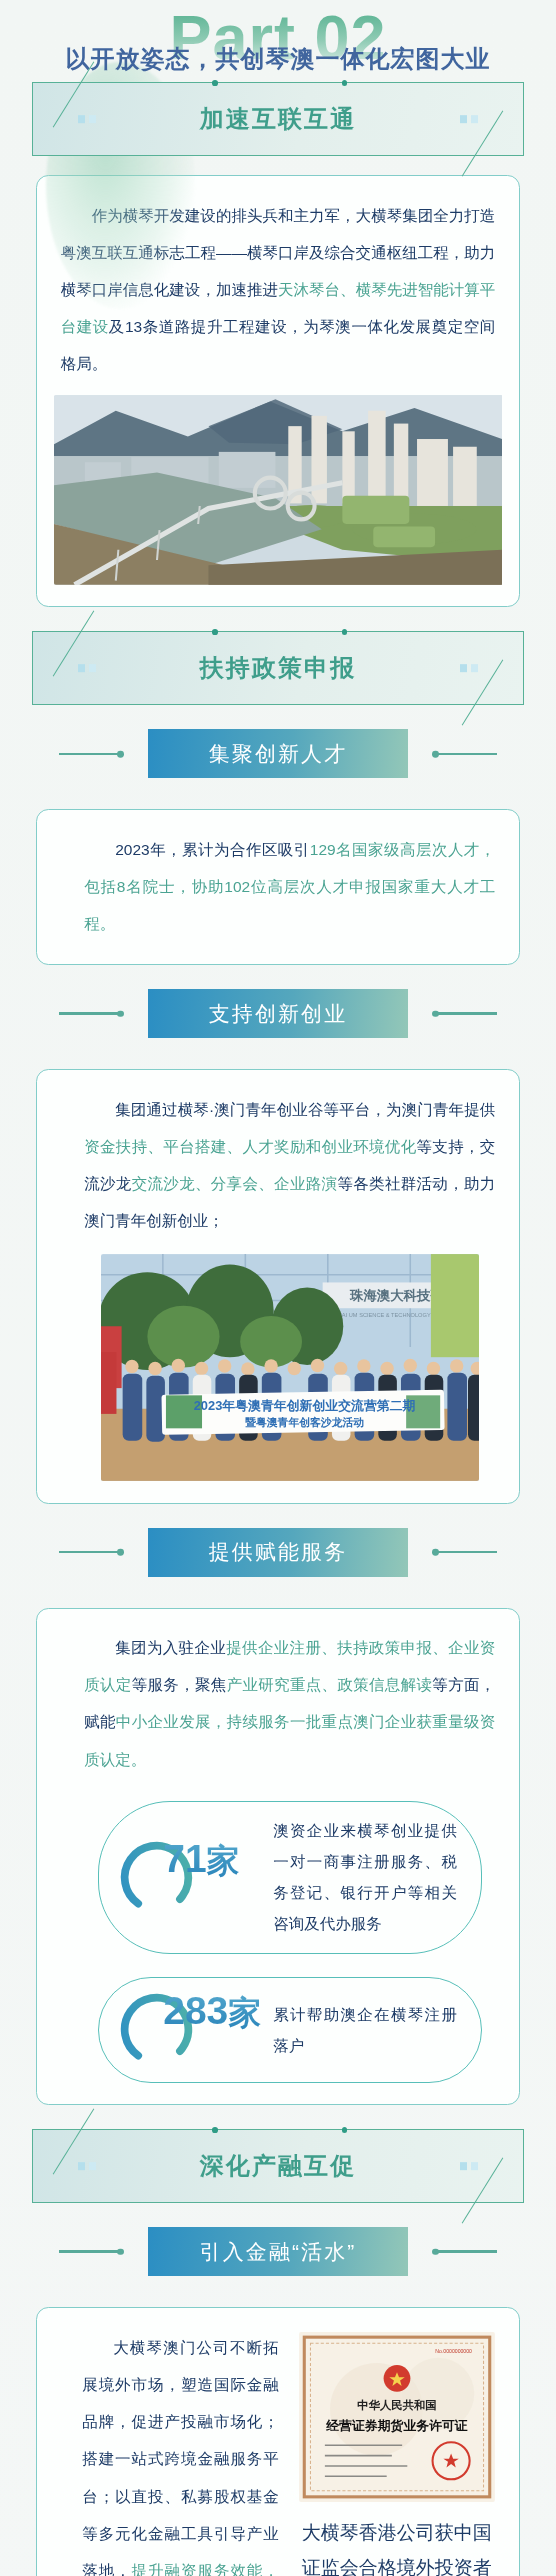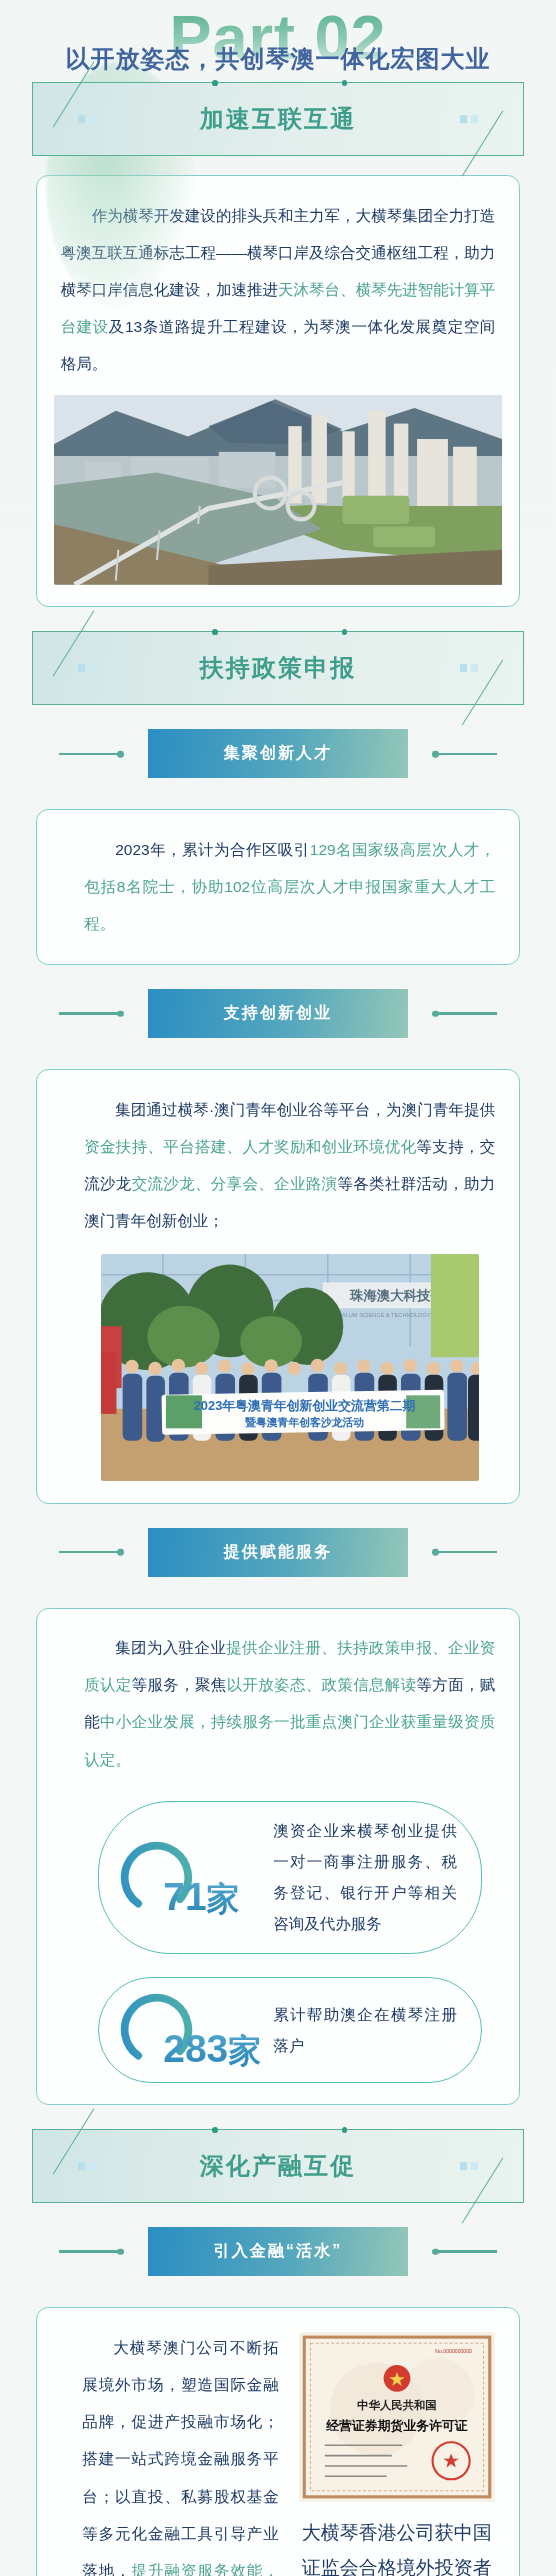--- a/index.html
+++ b/index.html
@@ -31,21 +31,21 @@
   .banner .slash.br { right:40px; bottom:-27px; transform:rotate(32deg); }
   .quotes { position:absolute; top:50%; transform:translateY(-50%); display:flex; gap:3.6px; }
   .quotes.ql { left:45px; } .quotes.qr { right:45px; }
   .quotes i { display:block; width:7.2px; height:7.7px; background:#b5dfec; }
   .quotes i + i { background:#cdeaf3; }
 
   
   .subrow { margin:0 32px; display:flex; align-items:center; justify-content:center; }
   .subbanner { width:260px; height:49px; display:flex; align-items:center; justify-content:center;
                background:linear-gradient(95deg,#2b8ec3 0%,#55a7bd 55%,#93c7b8 100%); }
-  .subbanner h3 { color:#ffffff; font-size:16px; font-weight:bold; letter-spacing:2.1px; }
+  .subbanner h3 { color:#ffffff; font-size:21px; font-weight:normal; letter-spacing:2.1px; }
   .sideline { position:relative; width:61px; height:2.6px; background:#58aa9a; }
   .sideline.l { margin-right:28px; } .sideline.r { margin-left:28px; }
   .sideline .enddot { position:absolute; top:50%; transform:translate(0,-50%); width:6.7px; height:6.7px;
                       border-radius:50%; background:#58aa9a; }
   .sideline.l .enddot { right:-3.6px; } .sideline.r .enddot { left:-3.6px; }
 
   
   .card { margin:0 36px; background:#fdfffe; border:1px solid #82cdc9; border-radius:12.4px;
           padding:20.6px 16.5px 21.6px; }
   .para { font-size:15.5px; line-height:2.4; color:#1d3b66; text-align:justify; text-indent:2em; margin:0 7.2px; }
@@ -57,21 +57,21 @@
   .mt-banner1 { margin-top:7.2px; }
   .mt-card1  { margin-top:18.5px; }
   .mt-banner { margin-top:24px; }
   .mt-sub    { margin-top:24px; }
   .mt-card   { margin-top:31px;padding-left:40px; }
 
   
   .stat { position:relative; margin:0 20.6px; border:1.5px solid #57bfb9; border-radius:72px;
           display:flex; align-items:center; padding:13.4px 24px 13.4px 19.6px; min-height:106px; }
   .stat + .stat { margin-top:23px; }
-  .stat-vis { position:relative; flex:0 0 155px; display:flex; align-items:flex-end; }
+  .stat-vis { position:relative; flex:0 0 155px; display:flex; align-items:flex-start; }
   .stat-arc { flex:0 0 77px; }
   .stat-num { margin-left:-32px; font-size:39px; font-weight:bold; line-height:1;
               background:linear-gradient(180deg,#53a8cd,#2b86bb); -webkit-background-clip:text;
               background-clip:text; color:transparent; white-space:nowrap; }
   .stat-num .unit { font-size:33px; }
   .stat-desc { font-size:15.5px; line-height:2; color:#1d3b66; text-align:justify; }
 
   
   .cols { display:flex; margin:0 5.2px; }
   .cols .ctext { flex:1 1 54%; padding-right:17.5px; }
@@ -285,21 +285,21 @@
       </span>
     <div class="subbanner">
       <h3>提供赋能服务</h3>
     </div>
     <span class="sideline r">
         <span class="enddot"></span>
       </span>
   </div>
 
   <div class="card mt-card">
-    <p class="para"><span class="seg-dark">集团为入驻企业</span><span class="seg-teal">提供企业注册、扶持政策申报、企业资质认定</span><span class="seg-dark">等服务，聚焦</span><span class="seg-teal">以开放姿态、政策信息解读</span><span class="seg-dark">等方面，赋能</span><span class="seg-teal">中小企业发展，持续服务一批重点澳门企业获重量级资质认定。</span></p>
+    <p class="para"><span class="seg-dark">集团为入驻企业</span><span class="seg-teal">提供企业注册、扶持政策申报、企业资质认定</span><span class="seg-dark">等服务，聚焦</span><span class="seg-teal">产业研究重点、政策信息解读</span><span class="seg-dark">等方面，赋能</span><span class="seg-teal">中小企业发展，持续服务一批重点澳门企业获重量级资质认定。</span></p>
 
     <div class="stat" style="margin-top:23px;">
       <div class="stat-vis">
         <svg class="stat-arc" width="77" height="77" viewBox="0 0 150 150">
           <defs>
             <linearGradient id="arcg1" x1="0" y1="0" x2="1" y2="1">
               <stop offset="0" stop-color="#4fb3a7"></stop>
                 <stop offset="1" stop-color="#2e8fc4"></stop>
             </linearGradient>
           </defs>

